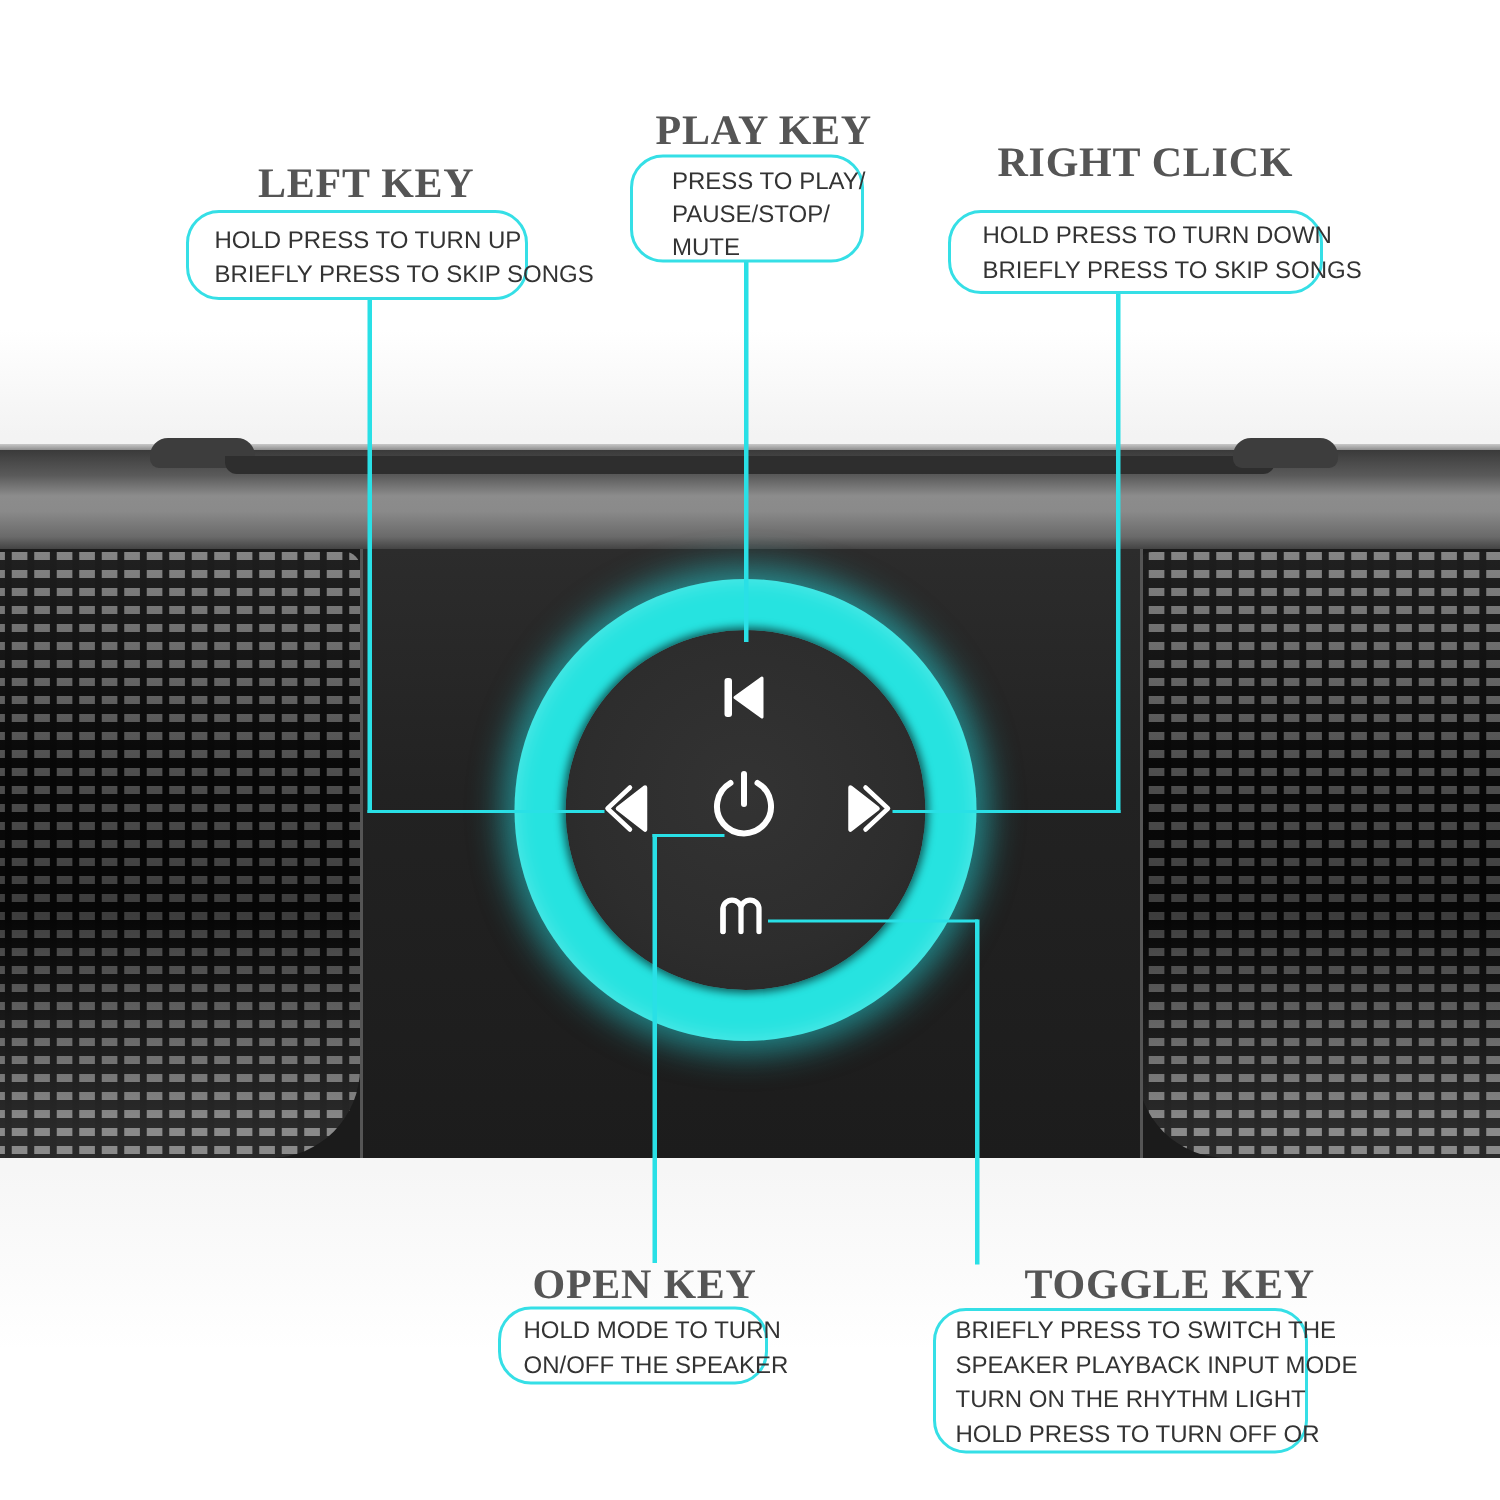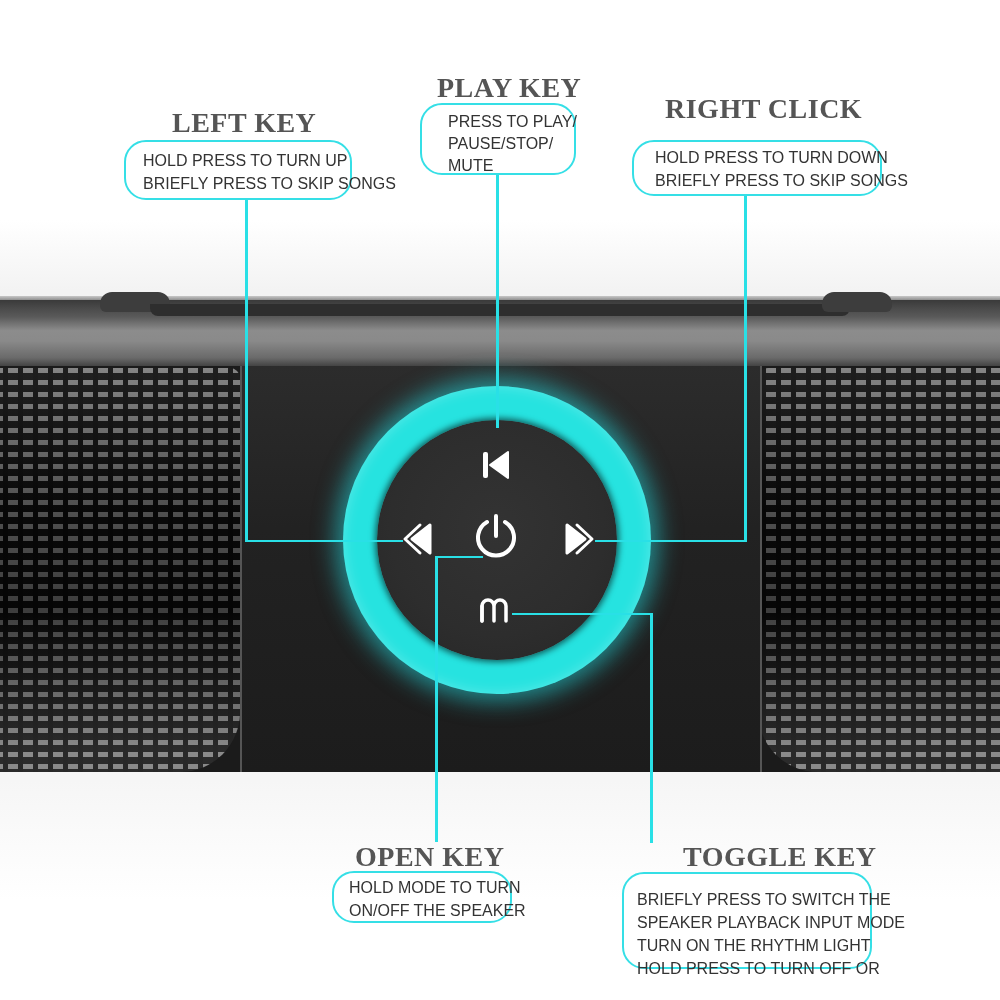--- a/index.html
+++ b/index.html
@@ -179,18 +179,18 @@
   <span>BRIEFLY PRESS TO SKIP SONGS</span>
 </div>
 
 <div class="abs title" style="left:355px;top:841px;">OPEN KEY</div>
 <div class="abs box" style="left:332px;top:871px;width:180px;height:52px;padding:3px 0 0 15px;">
   <span>HOLD MODE TO TURN</span>
   <span>ON/OFF THE SPEAKER</span>
 </div>
 
 <div class="abs title" style="left:655px;top:841px;margin-left:28px;">TOGGLE KEY</div>
-<div class="abs box" style="left:622px;top:872px;width:250px;height:97px;padding:14px 0 0 13px;">
+<div class="abs box" style="left:622px;top:872px;width:250px;height:97px;padding:2px 0 0 13px;">
   <span>BRIEFLY PRESS TO SWITCH THE</span>
   <span>SPEAKER PLAYBACK INPUT MODE</span>
   <span>TURN ON THE RHYTHM LIGHT</span>
   <span>HOLD PRESS TO TURN OFF OR</span>
 </div>
 
 </body></html>

